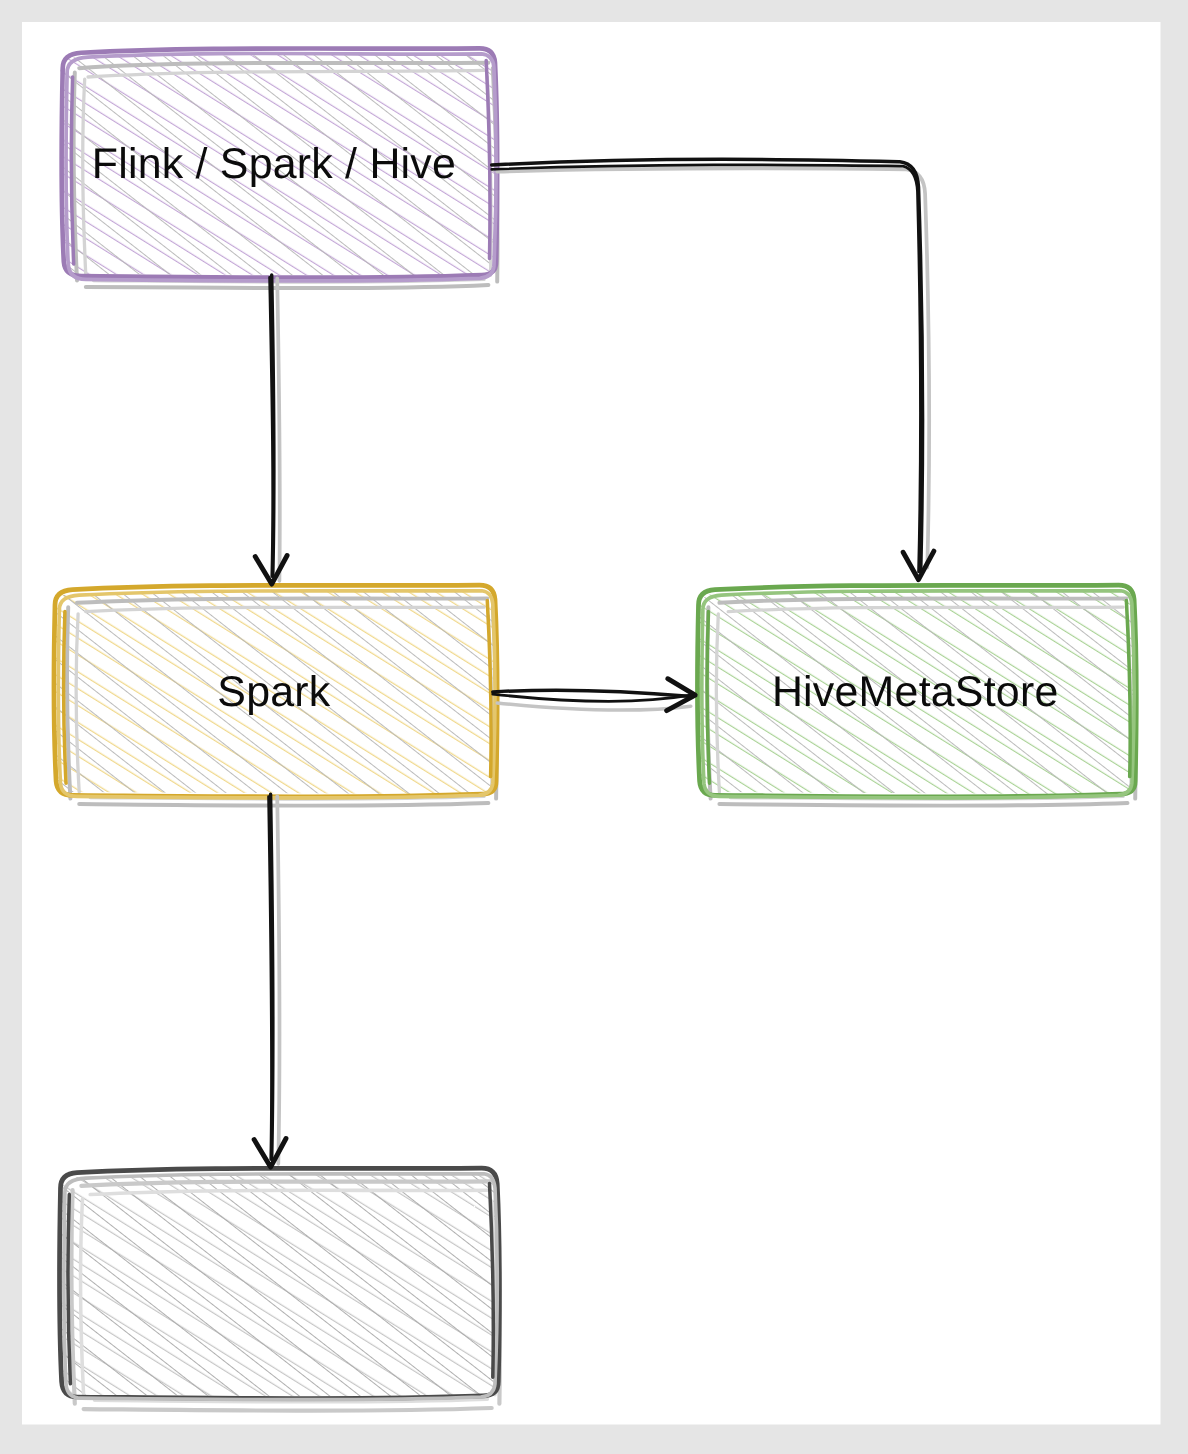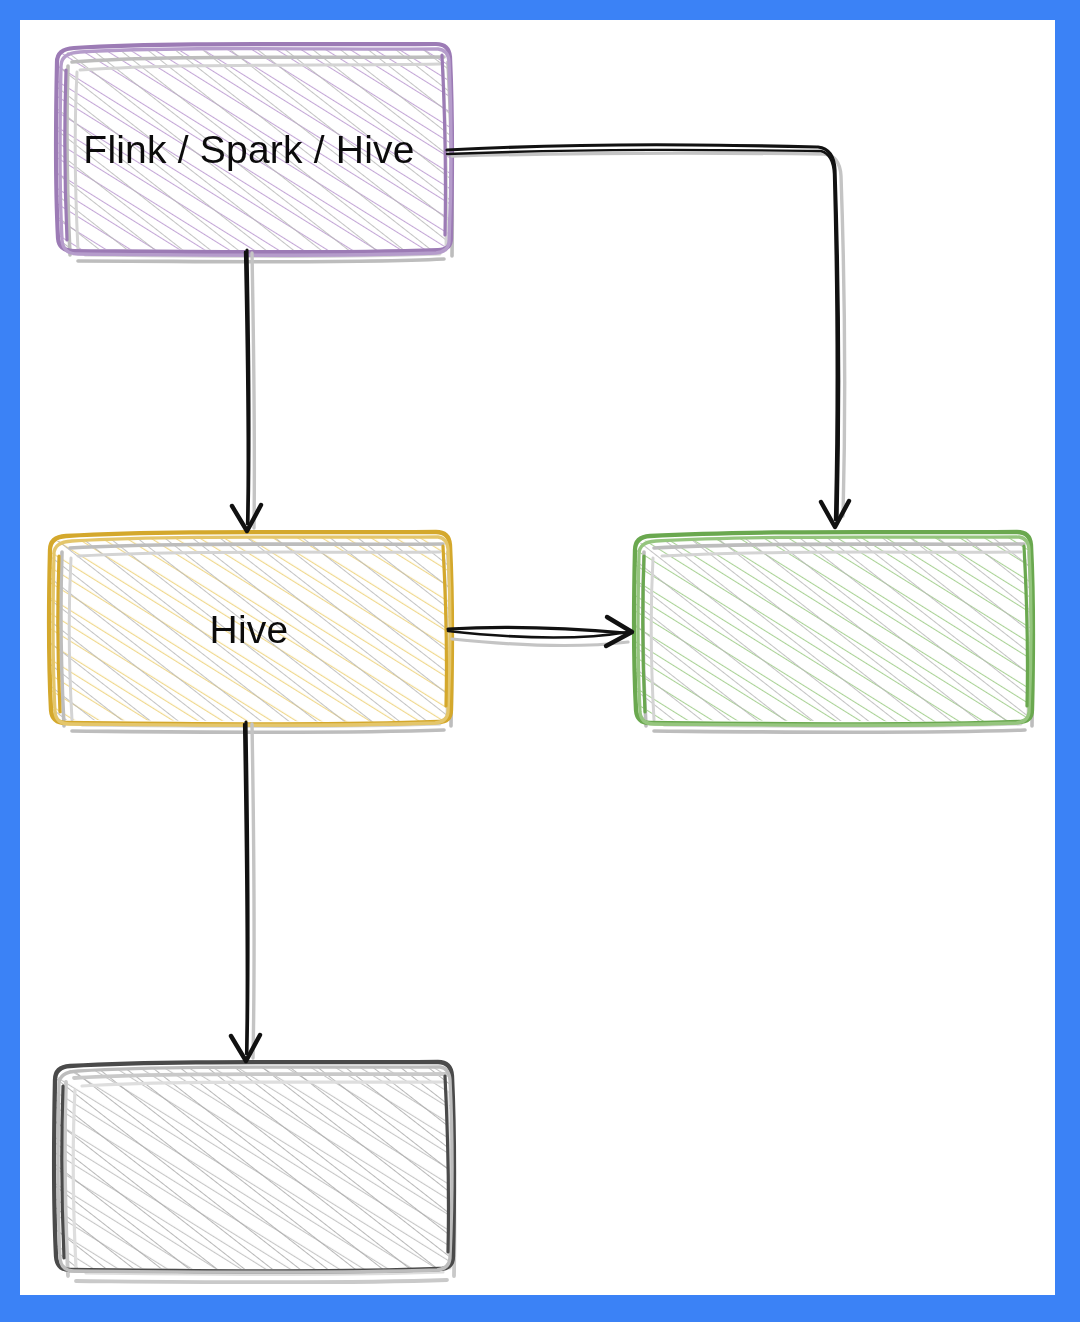--- a/index.html
+++ b/index.html
@@ -5,21 +5,21 @@
 <style>
   html, body {
     margin: 0;
     padding: 0;
     background: #000000;
   }
   #canvas {
     position: relative;
     width: 1080px;
     height: 1322px;
-    background: #3b82f6;
+    background: #e5e5e5;
     overflow: hidden;
     font-family: "Liberation Sans", sans-serif;
   }
   #paper {
     position: absolute;
     left: 20px;
     top: 20px;
     width: 1035px;
     height: 1275px;
     background: #ffffff;
@@ -147,16 +147,17 @@
     <g>
       <path d="M252,724 C254,840 255,960 253,1058" fill="none" stroke="#c4c4c4" stroke-width="3.4" stroke-linecap="round"></path>
       <path d="M246,722 C248,840 249,960 247,1054" fill="none" stroke="#111111" stroke-width="3.1" stroke-linecap="round"></path>
       <path d="M244,724 C246,842 248,962 246,1054" fill="none" stroke="#111111" stroke-width="2.2" stroke-linecap="round"></path>
       <path d="M231,1036 L246,1061 L260,1035" fill="none" stroke="#111111" stroke-width="4.4" stroke-linecap="round" stroke-linejoin="round"></path>
     </g>
   </svg>
 
   <div class="node-label" style="left:249px; top:150px;">Flink / Spark / Hive</div>
 
-  <div class="node-label" style="left:249px; top:630px;">Hive</div>
+  <div class="node-label" style="left:249px; top:630px;">Spark</div>
 
+  <div class="node-label" style="left:832px; top:630px;">HiveMetaStore</div>
 
 </div>
 
 </body></html>

